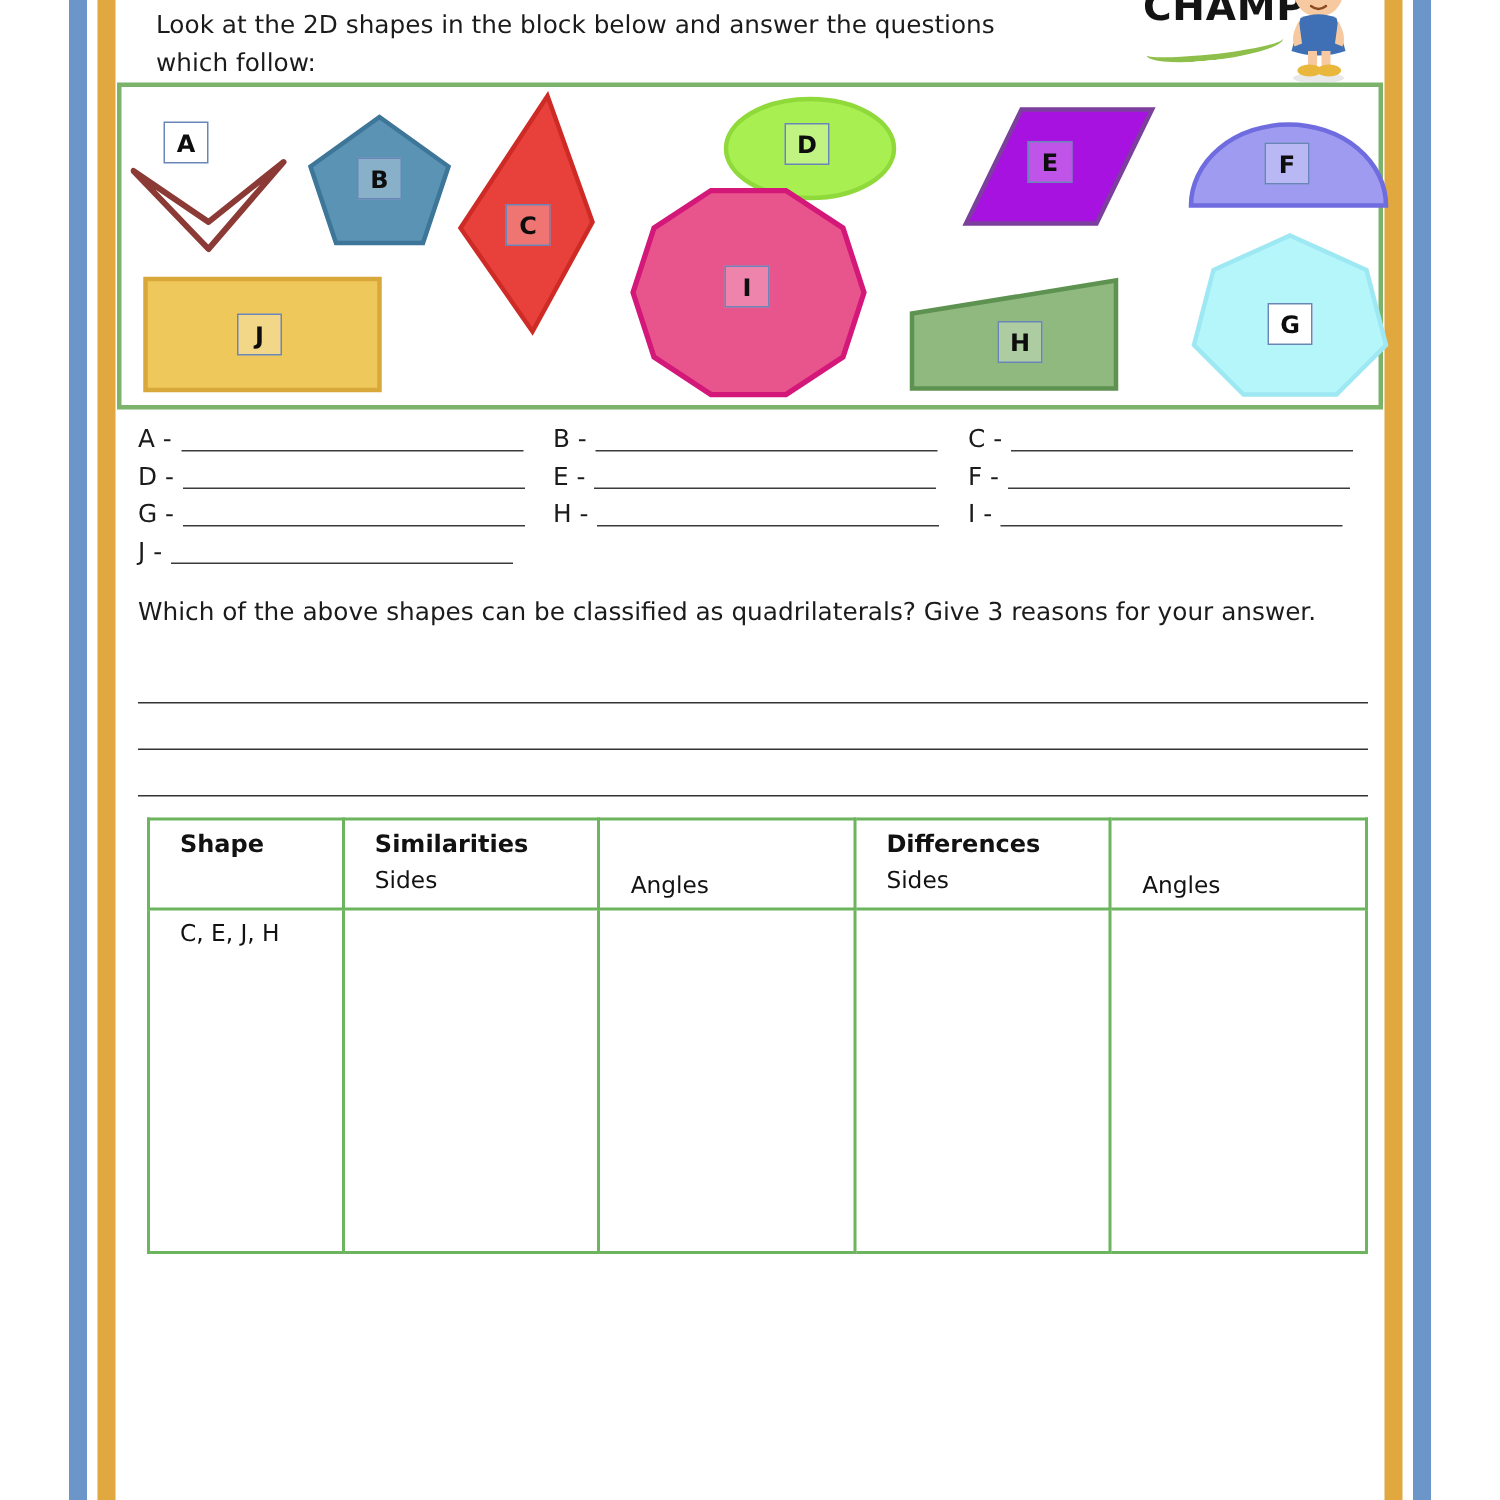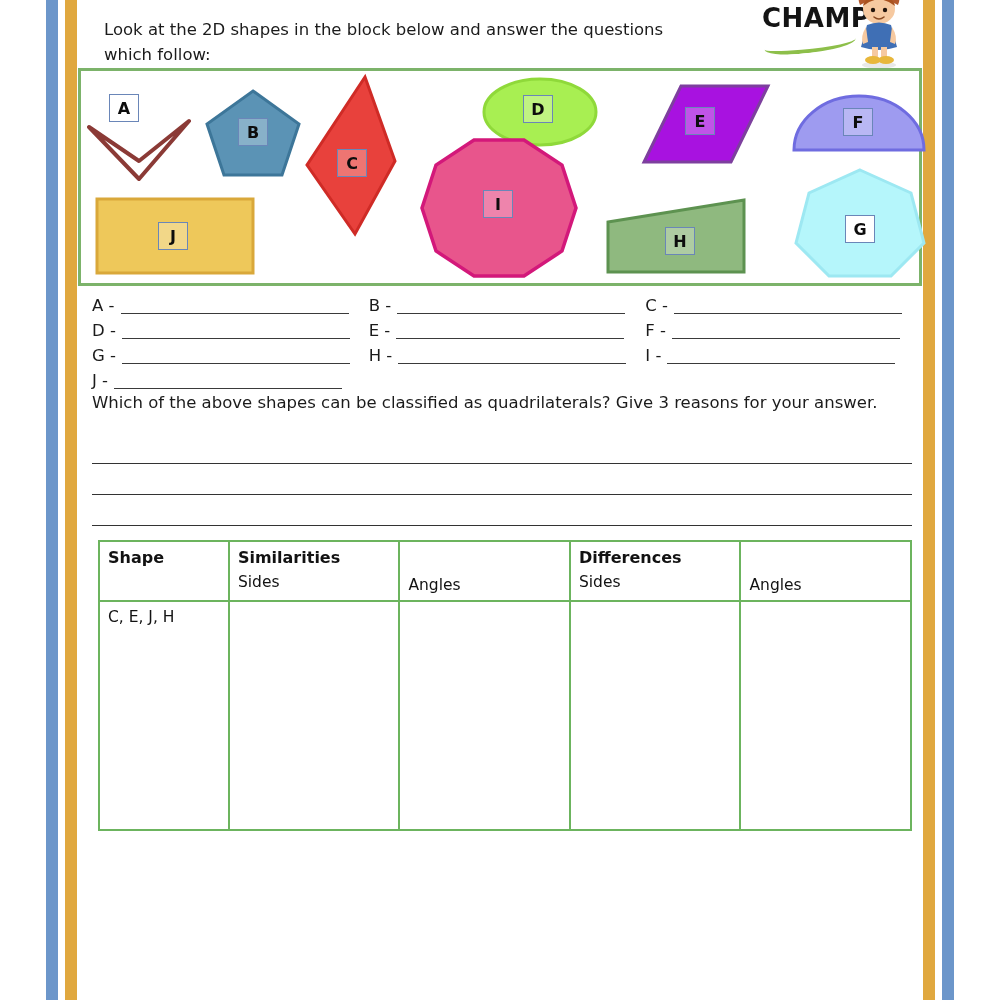--- a/index.html
+++ b/index.html
@@ -40,21 +40,20 @@
     bottom: 0;
     background: #ffffff;
   }
 
   
   .header {
     position: relative;
     height: 55px;
     padding: 0 6px;
     box-sizing: border-box;
-    margin-top: 13px;
   }
   .intro-text {
     position: absolute;
     left: 26px;
     top: 4px;
     width: 580px;
     font-size: 16.5px;
     line-height: 25px;
     color: #1b1b1b;
   }
@@ -139,40 +138,40 @@
   .ans-rule {
     display: inline-block;
     border-bottom: 1.6px solid #3a3a3a;
     height: 14px;
     width: 228px;
     margin-left: 6px;
     vertical-align: -3px;
   }
   .ans-rule.short { width: 228px; }
 
-  .sec-quad { }
+  .sec-quad { margin-top: 18px; }
   .long-rules { padding: 0 10px 0 14px; margin-top: 18px; }
   .long-rule {
     border-bottom: 1.8px solid #333333;
     height: 30px;
   }
 
   .sec-compare { margin-top: 18px; }
 
   
   .cmp-table {
     margin: 14px 10px 0 20px;
     border-collapse: collapse;
     width: calc(100% - 30px);
     table-layout: fixed;
   }
   .cmp-table td, .cmp-table th {
     border: 2.5px solid #6cb45e;
     vertical-align: top;
-    padding: 6px 8px;
+    padding: 6px 20px;
     font-size: 15.5px;
     color: #121212;
     text-align: left;
     font-weight: normal;
   }
   .hdr-strong { font-weight: bold; font-size: 16px; display: block; }
   .hdr-sub { display: block; margin-top: 6px; }
   .hdr-sub-alone { display: block; margin-top: 28px; }
   .body-row td { height: 215px; }
   .body-first {

